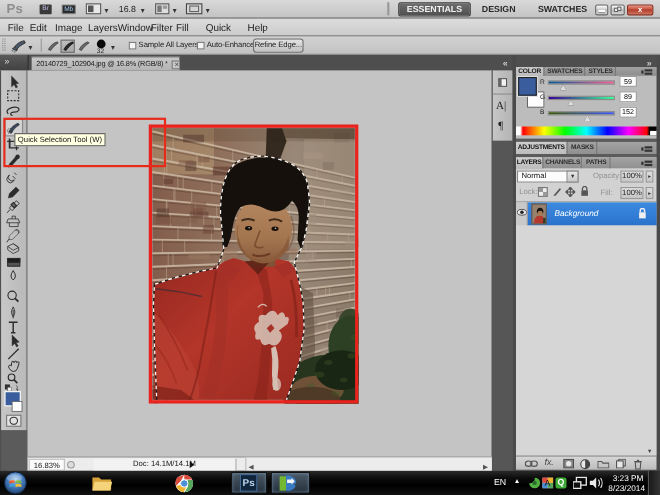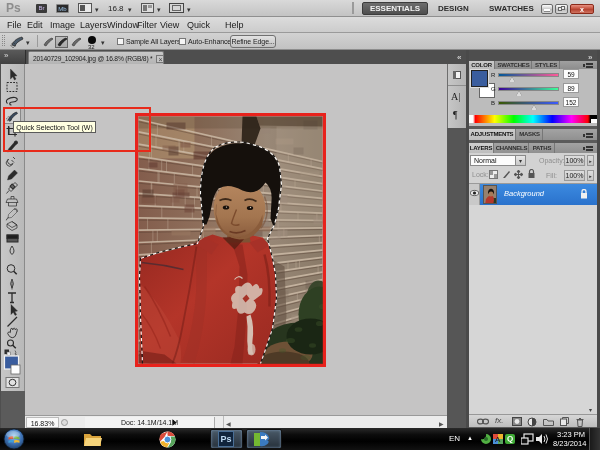--- a/index.html
+++ b/index.html
@@ -52,21 +52,21 @@
     <span class="abs" style="left:561px;top:6px;width:4px;height:4px;border:1px solid #666;background:#eee"></span>
     <span class="abs" style="left:570px;top:4px;width:24px;height:10px;background:linear-gradient(#e89181,#c4523f 45%,#b03a28 46%,#cf7360);border:1px solid #8a2a1a;border-radius:2px;color:#fff;font-size:7px;font-weight:bold;text-align:center;line-height:10px">x</span>
   </div>
   <div class="abs" id="menubar">
     <span class="abs" style="left:7px">File</span>
       <span class="abs" style="left:27px">Edit</span>
       <span class="abs" style="left:50px">Image</span>
       <span class="abs" style="left:80px">Layers</span>
       <span class="abs" style="left:107px">Window</span>
       <span class="abs" style="left:137px">Filter</span>
-      <span class="abs" style="left:160px">View</span>
+      <span class="abs" style="left:160px">Fill</span>
       <span class="abs" style="left:187px">Quick</span>
       <span class="abs" style="left:225px">Help</span>
   </div>
   <div class="abs" id="optionsbar">
     <span class="abs" style="left:2px;top:2px;width:3px;height:11px;border-left:1px dotted #888;border-right:1px dotted #888"></span>
     <svg class="abs" style="left:10px;top:3px" width="14" height="12" viewBox="0 0 14 12">
         <path d="M2 9 C4 4 8 2 12 1 L13 3 C9 5 6 7 5 10 Z" fill="#4a5a6a" stroke="#222" stroke-width="0.7"></path>
         <circle cx="3.2" cy="9.2" r="2.2" fill="none" stroke="#333" stroke-width="0.8" stroke-dasharray="1.5,1"></circle>
       </svg>
     <span class="abs" style="left:26px;top:6px;font-size:7px;color:#333">▾</span>

